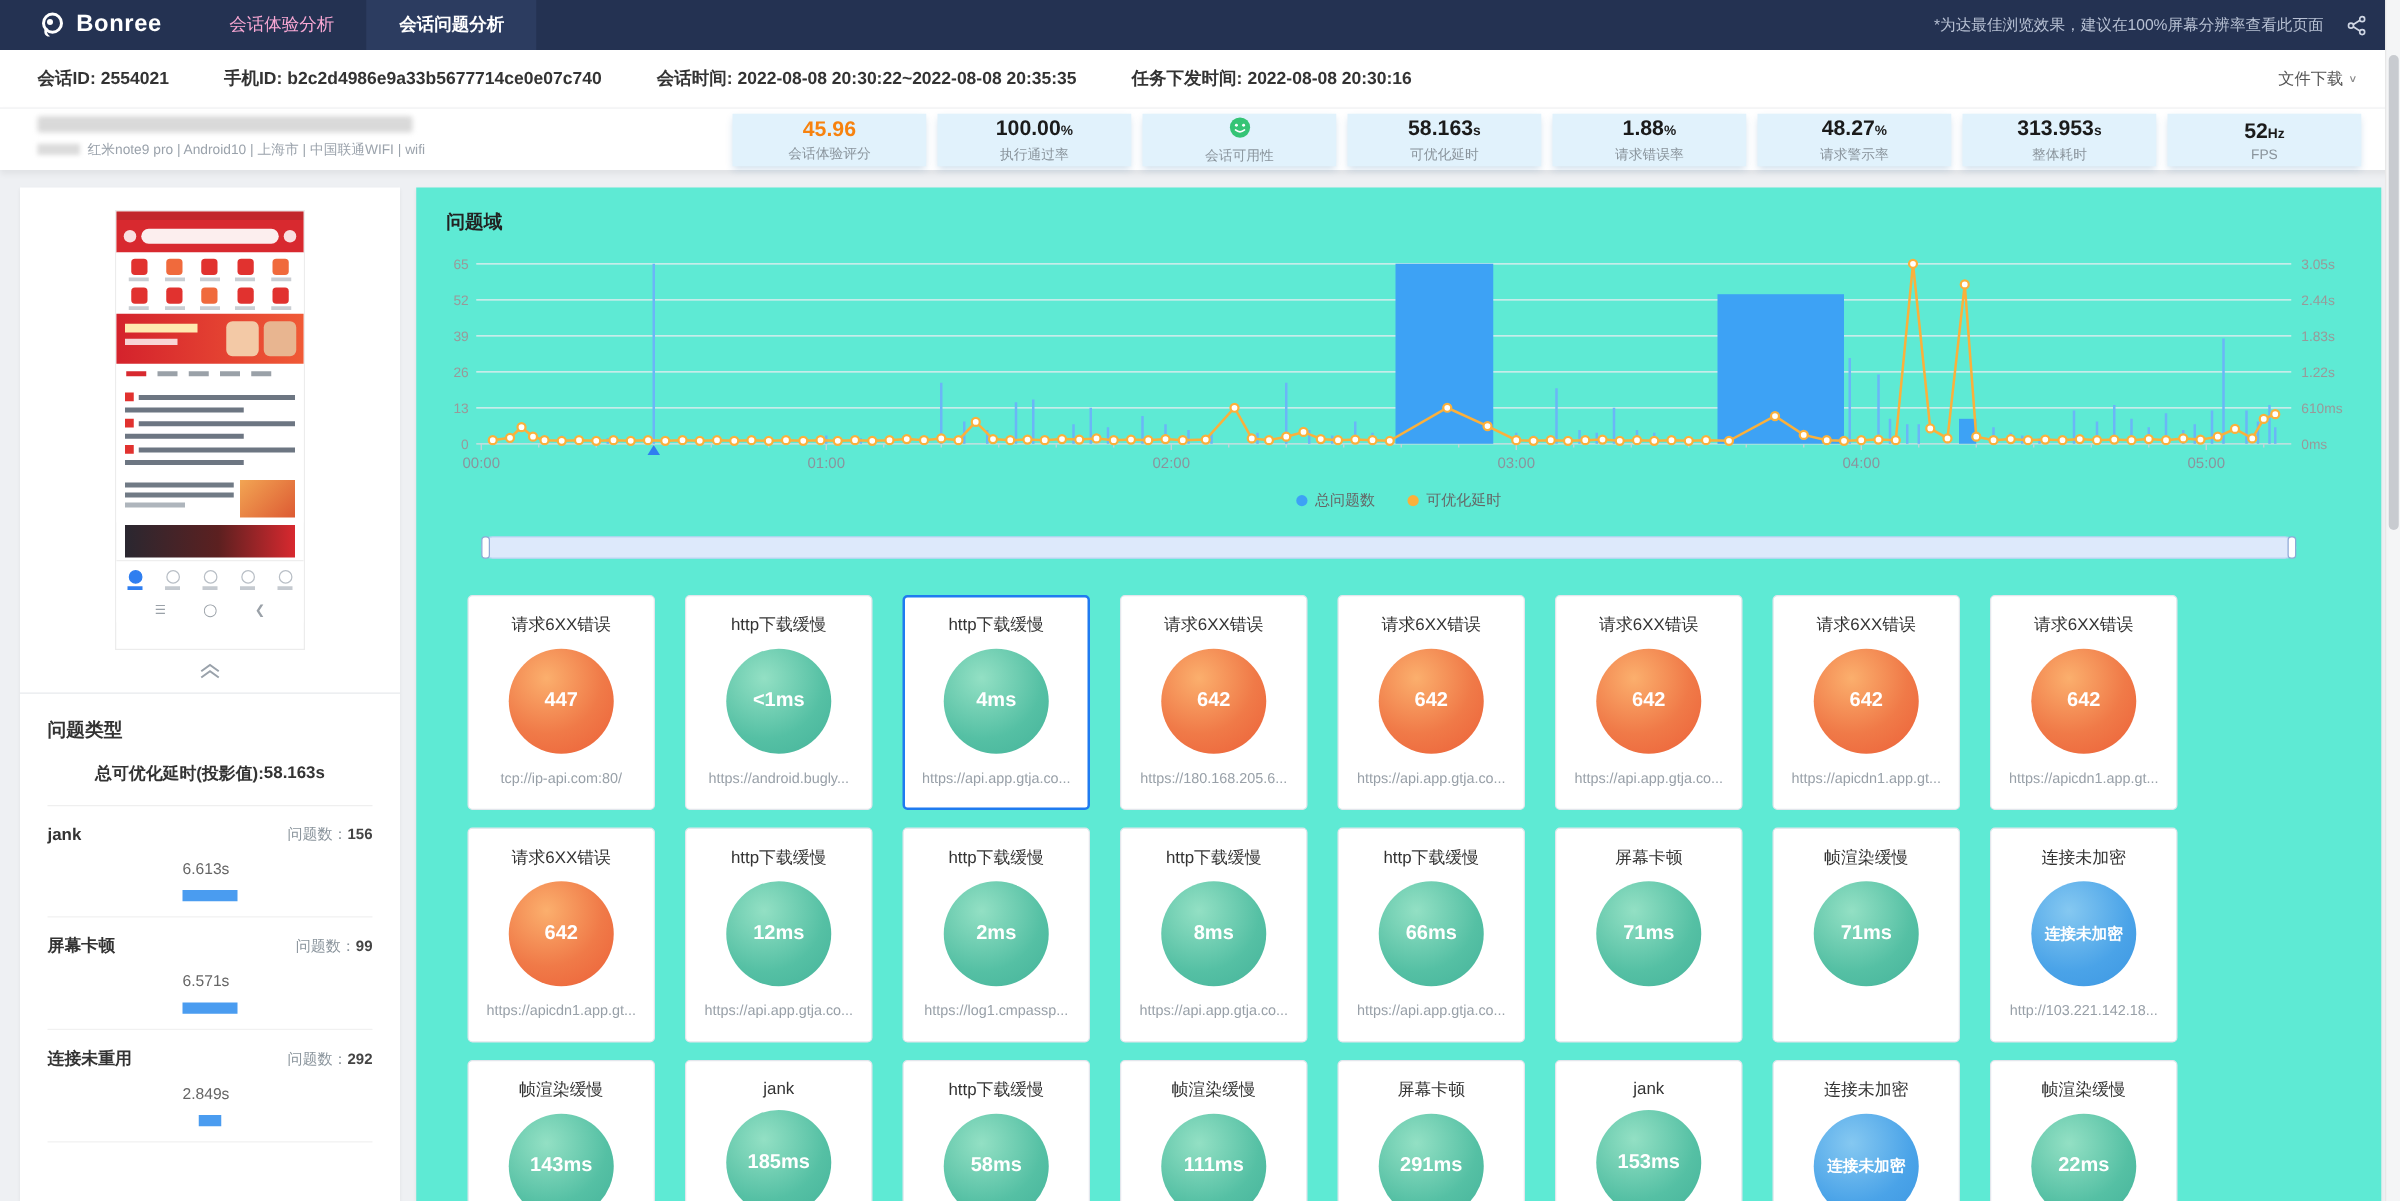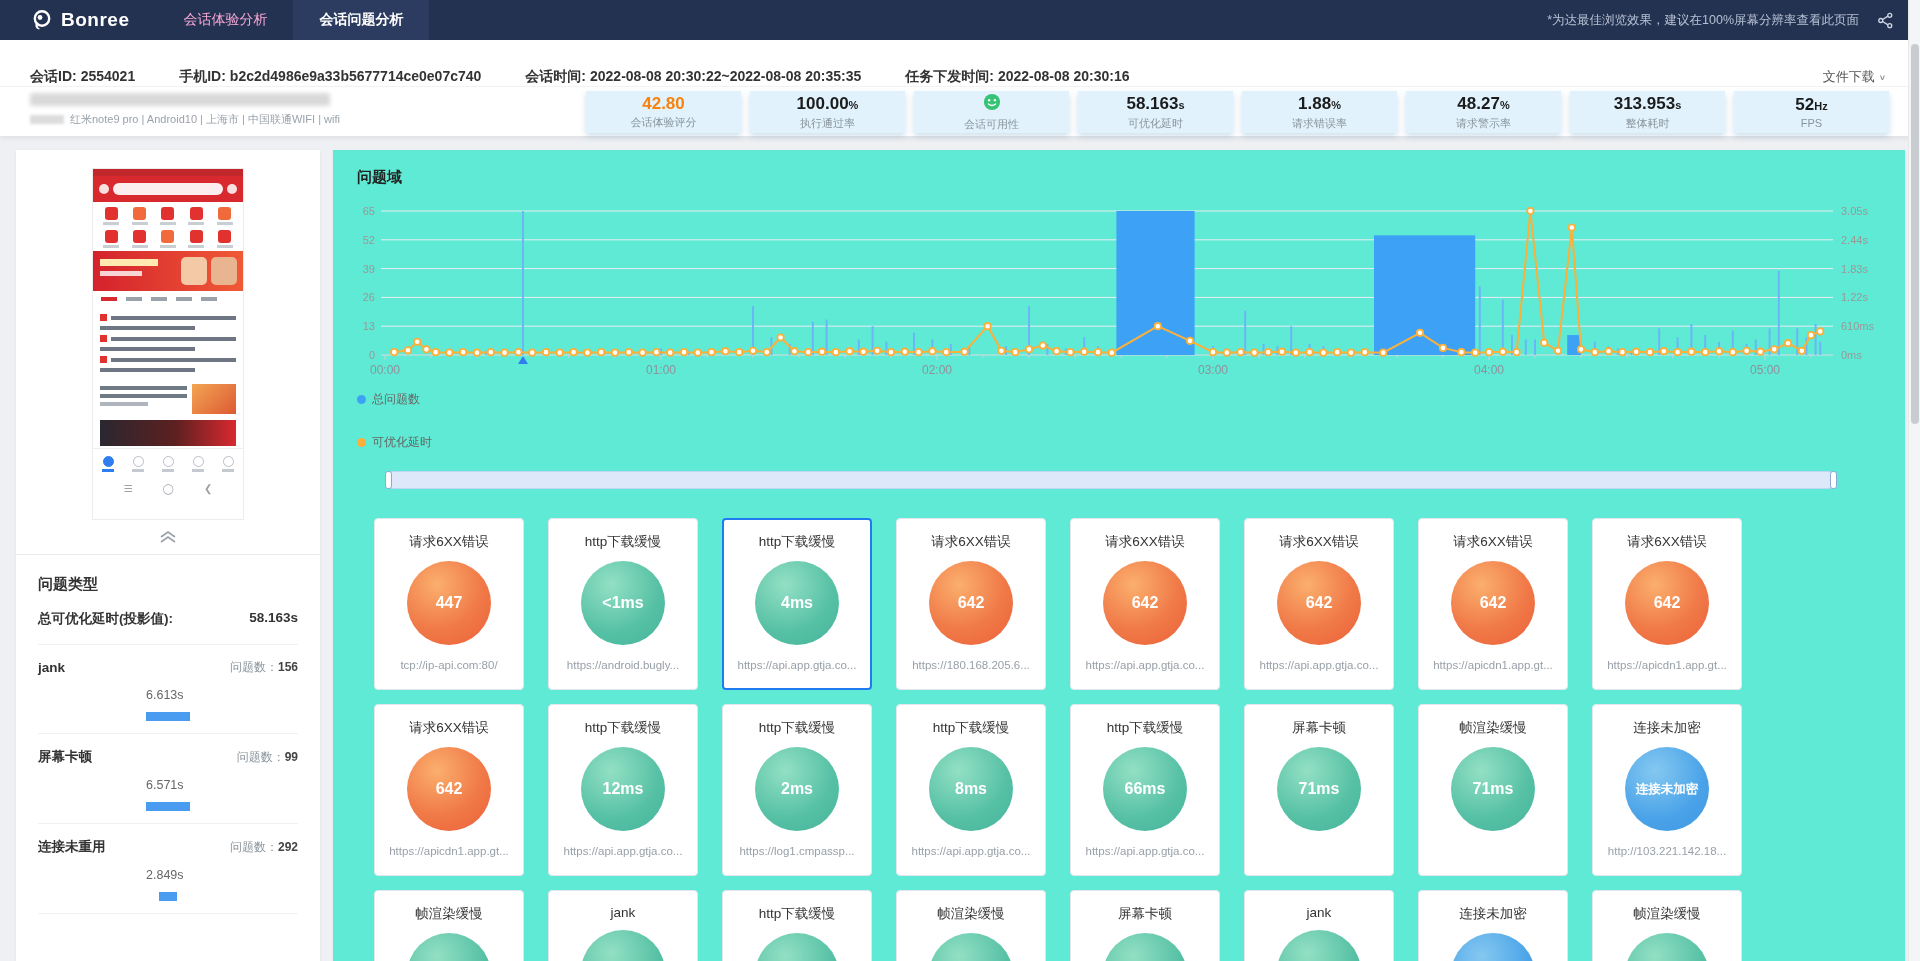--- a/index.html
+++ b/index.html
@@ -12,21 +12,21 @@
   .logo-mark { width:24px; height:24px; }
   .logo-text { font-size:19px; font-weight:bold; letter-spacing:.5px; }
   .nav-tabs { display:flex; align-items:stretch; }
   .nav-tab { display:flex; align-items:center; padding:0 26px; font-size:14px; color:#f9a8d4; cursor:pointer; }
   .nav-tab.active { background:#2c3c60; color:#fff; font-weight:bold; }
   .nav-right { margin-left:auto; display:flex; align-items:center; gap:18px; padding-right:26px; }
   .nav-note { font-size:12.5px; color:#b7c0d3; }
   .share-icon svg { display:block; }
 
   
-  .session-bar { height:46px; background:#fff; display:flex; align-items:flex-end; padding:0 34px 0 30px; }
+  .session-bar { height:46px; background:#fff; display:flex; align-items:center; padding:0 34px 0 30px; }
   .session-fields { display:flex; gap:44px; }
   .session-field { font-size:14px; color:#333; font-weight:bold; white-space:nowrap; }
   .session-field .lab { margin-right:4px; }
   .download-btn { margin-left:auto; font-size:13px; color:#555; cursor:pointer; display:flex; align-items:center; gap:4px; }
   .caret { font-size:10px; color:#888; transform:scaleY(.8); }
 
   
   .metrics-bar { height:50px; background:#fff; border-top:1px solid #f1f2f4; box-shadow:0 3px 5px rgba(0,0,0,.06);
     display:flex; align-items:flex-start; padding:4px 31px 0 30px; position:relative; }
   .device-block { width:520px; padding-top:2px; }
@@ -84,34 +84,34 @@
   .ph-bi s { width:12px; height:3px; background:#c5cad0; text-decoration:none; }
   .ph-bi.on s { background:#2f7ef0; }
   .ph-nav { height:20px; background:#fff; display:flex; align-items:center; justify-content:center; gap:30px; color:#9aa1a8; font-size:10px; }
 
   .collapse-row { display:flex; justify-content:center; padding:4px 0 10px; cursor:pointer; }
   .lp-divider { height:1px; background:#e8eaed; }
 
   
   .ptype { padding:20px 22px 0; }
   .ptype-title { font-size:15px; font-weight:bold; color:#333; margin-bottom:16px; }
-  .ptype-total { display:flex; justify-content:space-between; font-size:13.5px; color:#333; font-weight:bold; padding-bottom:16px; border-bottom:1px solid #efefef; }
+  .ptype-total { display:flex; justify-content:center; font-size:13.5px; color:#333; font-weight:bold; padding-bottom:16px; border-bottom:1px solid #efefef; }
   .pt-item { padding:14px 0 12px; border-bottom:1px solid #f1f1f1; }
   .pt-row1 { display:flex; justify-content:space-between; align-items:center; }
   .pt-name { font-size:13.5px; font-weight:bold; color:#333; }
   .pt-count { font-size:12px; color:#8a949c; }
   .pt-count b { color:#444; font-weight:bold; }
   .pt-row2 { display:flex; align-items:center; gap:10px; margin-top:12px;flex-direction:column; }
   .pt-time { font-size:12.5px; color:#666; width:44px; }
   .pt-bar { height:9px; background:#4a9cf0; }
 
   
   .panel-title { font-size:15px; font-weight:bold; color:#222; margin-bottom:10px; }
   .chart-wrap { position:relative; }
-  .legend { display:flex; justify-content:center; gap:26px; margin-top:4px;flex-direction:column; }
+  .legend { display:flex; justify-content:center; gap:26px; margin-top:4px; }
   .legend-item { display:flex; align-items:center; gap:6px; font-size:12px; color:#666; cursor:pointer; }
   .legend-dot { width:9px; height:9px; border-radius:50%; }
   .brush { margin:20px 0 0 28px; width:1452px; height:18px; background:#dde9fb; border:1px solid #c0d4f3; border-radius:9px; position:relative; cursor:pointer; }
   .brush-handle { position:absolute; top:-1px; width:7px; height:18px; background:#fff; border:1px solid #8fa9d6; border-radius:3px; }
   .brush-handle.left { left:-1px; } .brush-handle.right { right:-1px; }
 
   
   .cards-grid { margin:29px 0 0 17px; display:grid; grid-template-columns:repeat(8,150px); gap:14px 24px; }
   .pcard { width:150px; height:172px; background:#fff; border:1px solid #e3e6ec; border-radius:4px; cursor:pointer;
     display:flex; flex-direction:column; align-items:center; padding-top:14px; }
@@ -176,21 +176,21 @@
 <div class="metrics-bar">
   <div class="device-block">
     <div class="redacted-name"></div>
     <div class="device-info">
       <span class="redacted-chip"></span>
       <span>红米note9 pro | Android10 | 上海市 | 中国联通WIFI | wifi</span>
     </div>
   </div>
   <div class="metric-cards" id="metricCards">
       <div class="metric-card">
-        <div class="metric-value orange">42.80</div>
+        <div class="metric-value orange">45.96</div>
         <div class="metric-label">会话体验评分</div>
       </div>
       <div class="metric-card">
         <div class="metric-value">100.00<span class="unit">%</span></div>
         <div class="metric-label">执行通过率</div>
       </div>
       <div class="metric-card">
         <div class="metric-value"><svg width="18" height="18" viewBox="0 0 20 20">
             <circle cx="10" cy="10" r="9" fill="#35c475"></circle>
             <circle cx="6.8" cy="8" r="1.3" fill="#fff"></circle>

